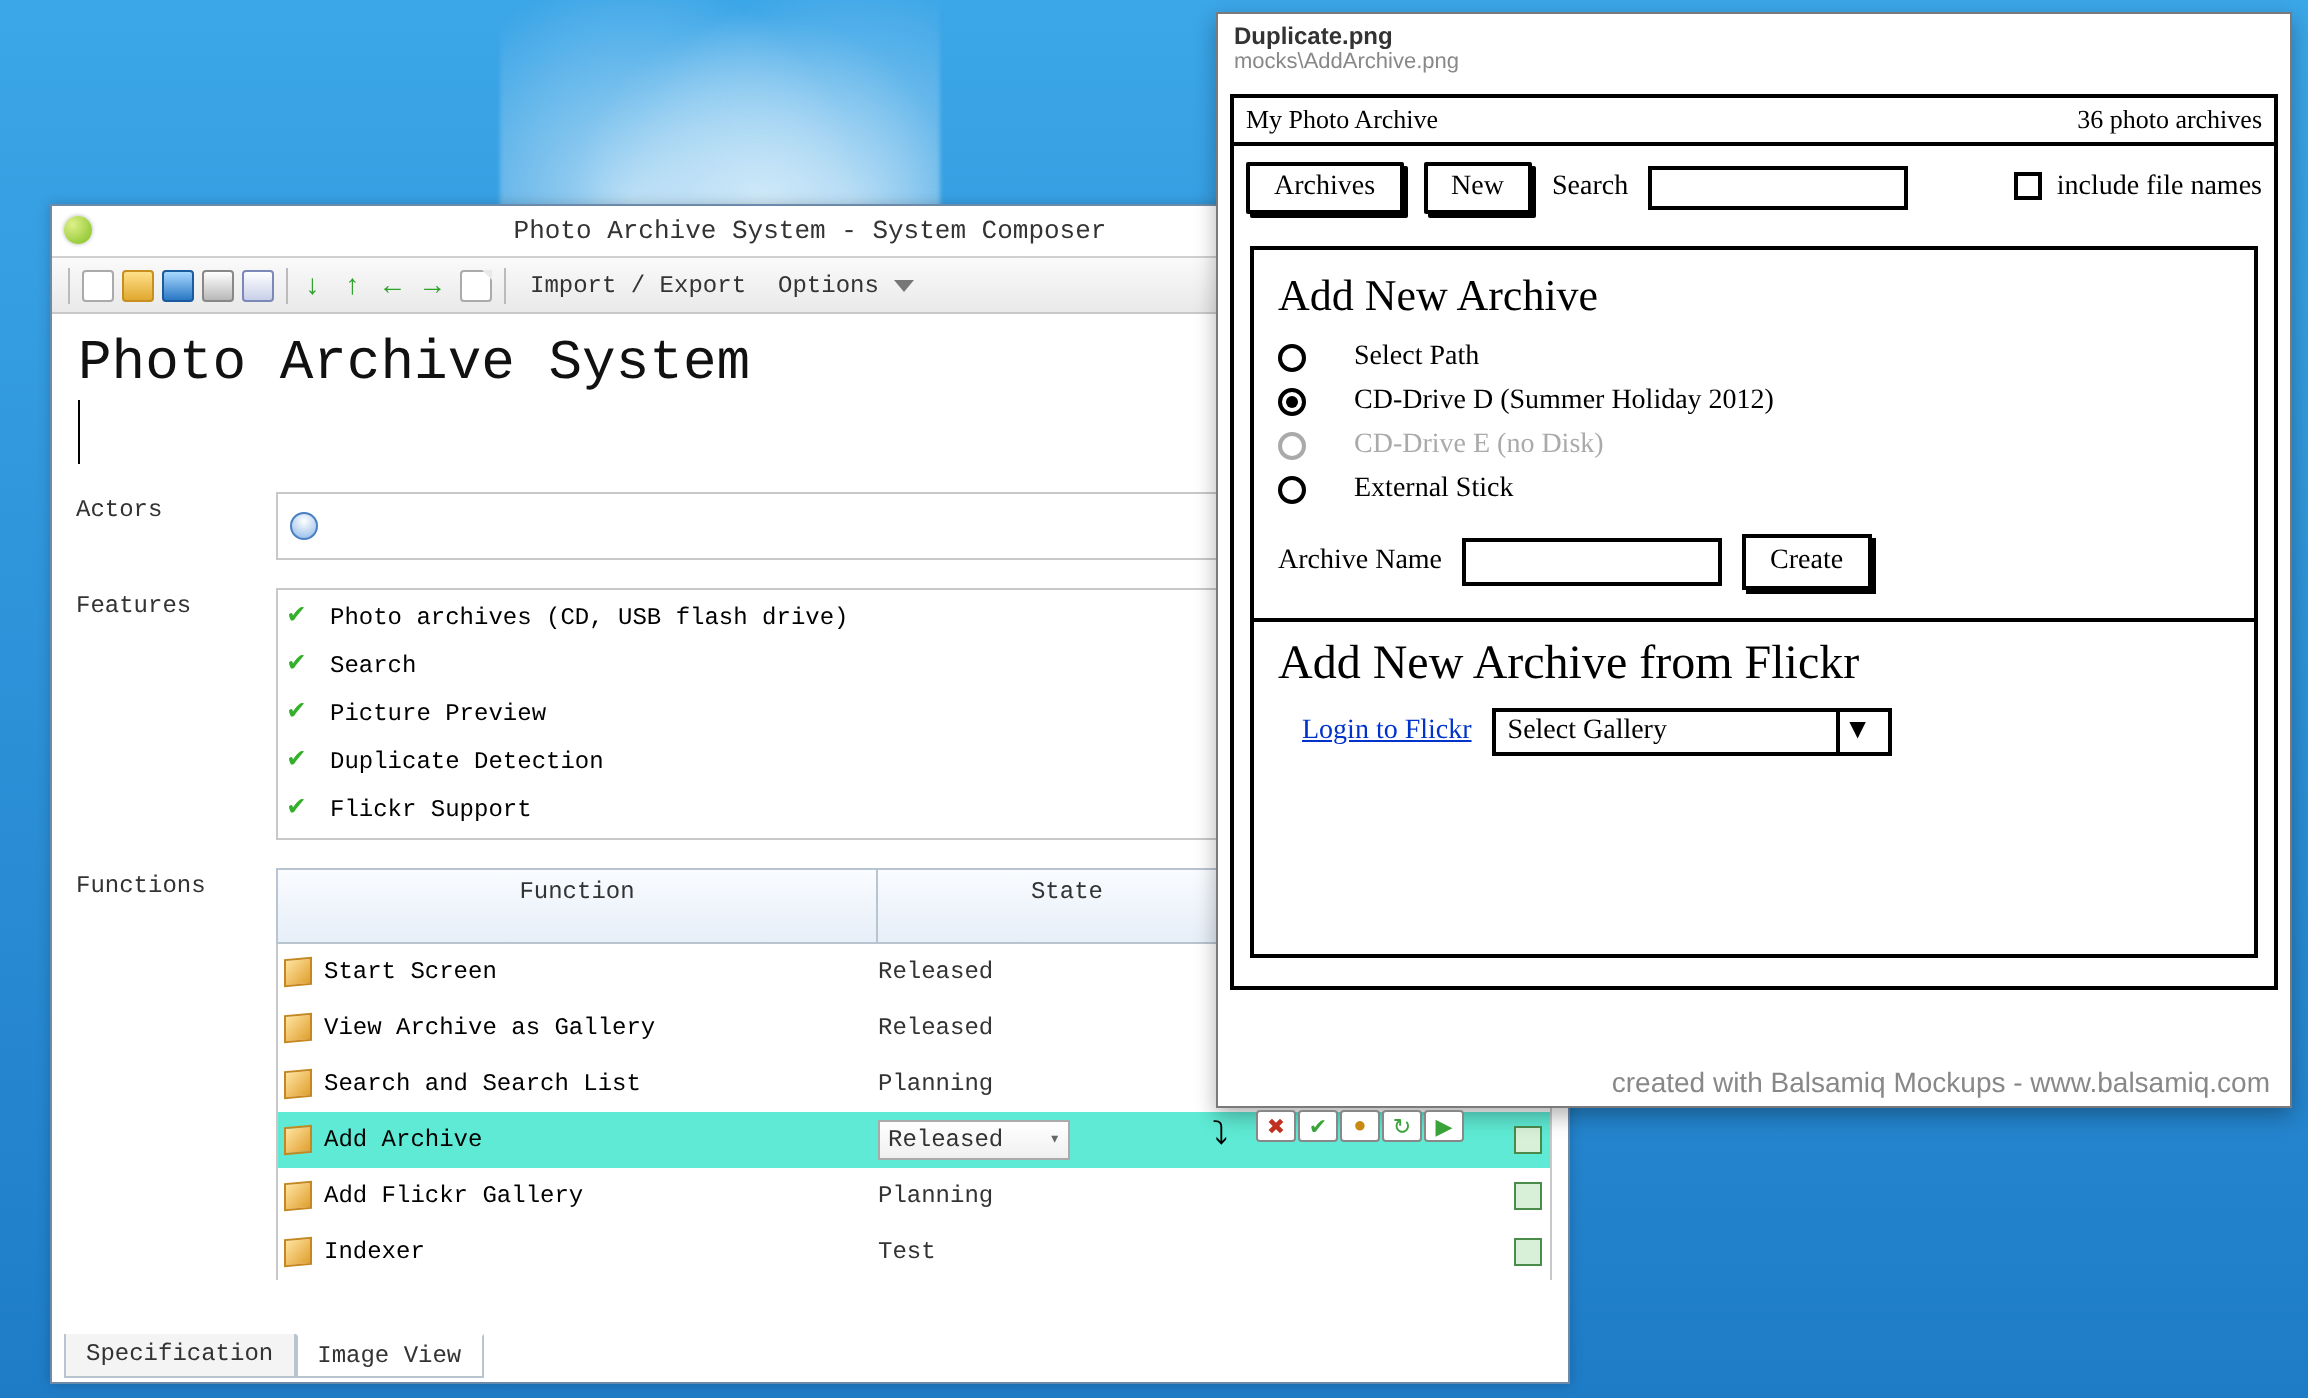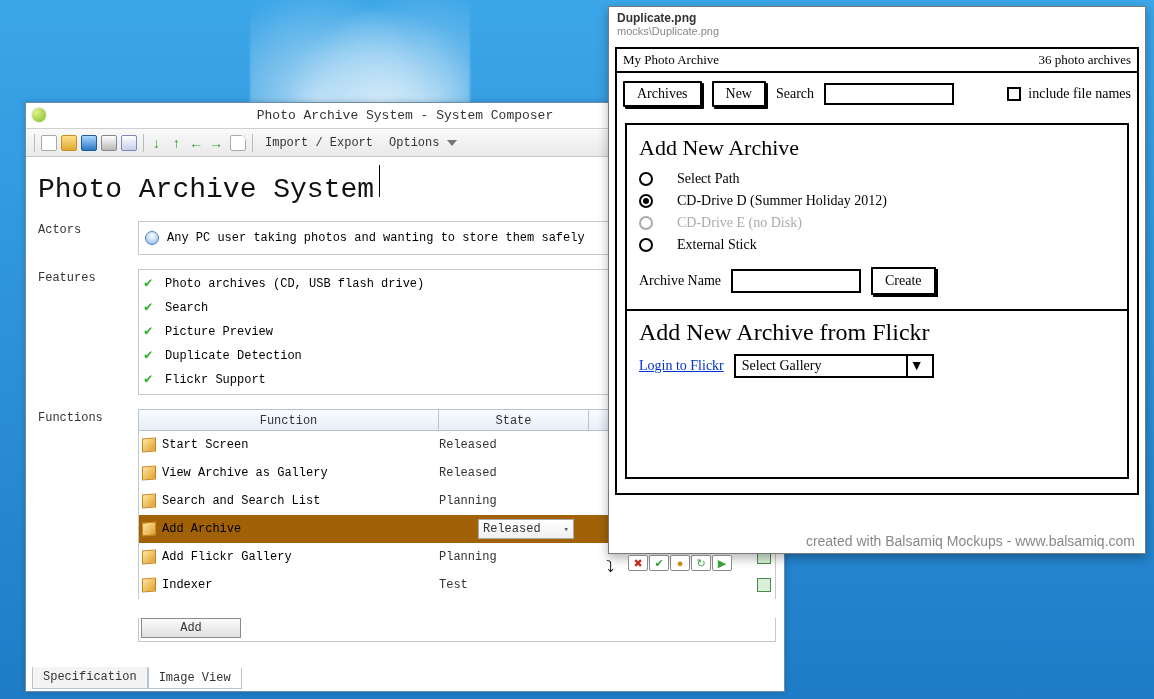--- a/index.html
+++ b/index.html
@@ -86,21 +86,21 @@
     font-size:11px; display:flex; gap:4px;
   }
   .tipbox b { color:#fff; }
 
   .composer-body {
     padding: 8px 0 0 12px;
     height: 496px;
     overflow: hidden;
     position: relative;
   }
-  .big-title-row { display:flex; align-items:baseline; }
+  .big-title-row { display:flex; align-items:baseline;flex-direction:column; }
   .big-title {
     font-size: 28px; font-weight: 400;
     padding: 2px 4px 2px 0;
     color:#111;
   }
   .caret {
     width: 1px; height: 32px; background:#000; margin-left:1px;
     display:inline-block; vertical-align:bottom;
   }
 
@@ -128,33 +128,34 @@
     font-weight:bold;
   }
 
   
   .functable {
     margin-right:8px;
   }
   .functable .hdr {
     display:flex; border:1px solid #b8c4d0;
     background:linear-gradient(#fafcff,#e6eef8);
-    height:22px;
+    height:38px;
+    gap:20px;
   }
   .functable .hdr > div {
     flex:0 0 300px; text-align:center; line-height:22px;
     border-right:1px solid #b8c4d0; color:#333;
   }
   .functable .hdr > div:nth-child(2){flex:0 0 150px;}
   .functable .hdr > div:last-child{border-right:none; flex:1;}
   .functable .frow {
     display:flex; height:28px; align-items:center;
     border-left:1px solid #c8c8c8; border-right:1px solid #c8c8c8;
   }
-  .functable .frow.sel { background:#a16207;gap:39px;}
+  .functable .frow.sel { background:#5eead4;}
   .functable .frow .c1 { flex:0 0 300px; display:flex; align-items:center; gap:6px; padding-left:3px;}
   .functable .frow .c2 { flex:0 0 150px; color:#333; }
   .functable .frow .c3 { flex:1; display:flex; justify-content:flex-end; padding-right:4px;}
   .cube {
     width:14px;height:14px;display:inline-block;
     background:linear-gradient(135deg,#ffe3a0,#e0a030);
     border:1px solid #c58820; transform:skewY(-5deg);
   }
   .state-sel {
     height:20px; border:1px solid #aaa; background:linear-gradient(#fff,#f0f0f0);
@@ -242,21 +243,21 @@
            display:inline-block; position:relative;}
   .radio.sel::after{content:"";position:absolute;left:2px;top:2px;width:6px;height:6px;
                     border-radius:50%;background:#000;}
   .radio.dis{border-color:#aaa;}
   .dis-text{color:#aaa;}
   .an-row{display:flex;align-items:center;gap:10px;margin:14px 0; font-size:14px;}
   .an-input{border:2px solid #000;height:24px;width:130px;}
   .create-btn{border:2.5px solid #000;padding:4px 12px;font-size:14px;
               box-shadow:2px 2px 0 #000;}
   .divider{border-top:2px solid #000;margin:6px -12px;}
-  .link{color:#0033cc;text-decoration:underline;font-size:14px;}
+  .link{color:#0033cc;text-decoration:underline;font-size:14px;margin-left:12px;}
   .sel-gal{border:2px solid #000;height:24px;width:200px;display:flex;
            align-items:center;padding:0 6px;font-size:14px;margin-left:10px;}
   .sel-gal .dd{margin-left:auto;border-left:2px solid #000;height:100%;
                width:20px;display:flex;align-items:center;justify-content:center;}
   .mock-footer{position:absolute;right:10px;bottom:4px;color:#888;
                font-size:14px;font-family:"Segoe UI",sans-serif;}
 </style>
 </head>
 <body>
 
@@ -297,21 +298,20 @@
     <div class="big-title-row">
       <span class="big-title">Photo Archive System</span>
       <span class="caret"></span>
     </div>
 
     <div class="row" style="margin-top:14px;">
       <div class="lab">Actors</div>
       <div class="content">
         <div class="panel" style="height:34px;display:flex;align-items:center;gap:8px;">
           <span class="user-icon"></span>
-          <span>Any PC user taking photos and wanting to store them safely</span>
         </div>
       </div>
     </div>
 
     <div class="row" style="margin-top:14px;">
       <div class="lab">Features</div>
       <div class="content">
         <div class="panel" style="padding:2px 0;">
           <div class="feat">
               <span class="check"></span>
@@ -432,21 +432,21 @@
   <div class="chip r">✖</div>
   <div class="chip g">✔</div>
   <div class="chip y">●</div>
   <div class="chip g">↻</div>
   <div class="chip g">▶</div>
 </div>
 <div class="cursor">⤵</div>
 
 <div class="mock">
   <div class="mock-title">Duplicate.png</div>
-  <div class="mock-sub">mocks\Duplicate.png</div>
+  <div class="mock-sub">mocks\AddArchive.png</div>
 
   <div class="mock-canvas">
     <div class="mock-topbar">
       <span>My Photo Archive</span>
       <span class="count">36 photo archives</span>
     </div>
 
     <div class="mock-toolbar">
       <span class="sketch-btn">Archives</span>
       <span class="sketch-btn">New</span>

